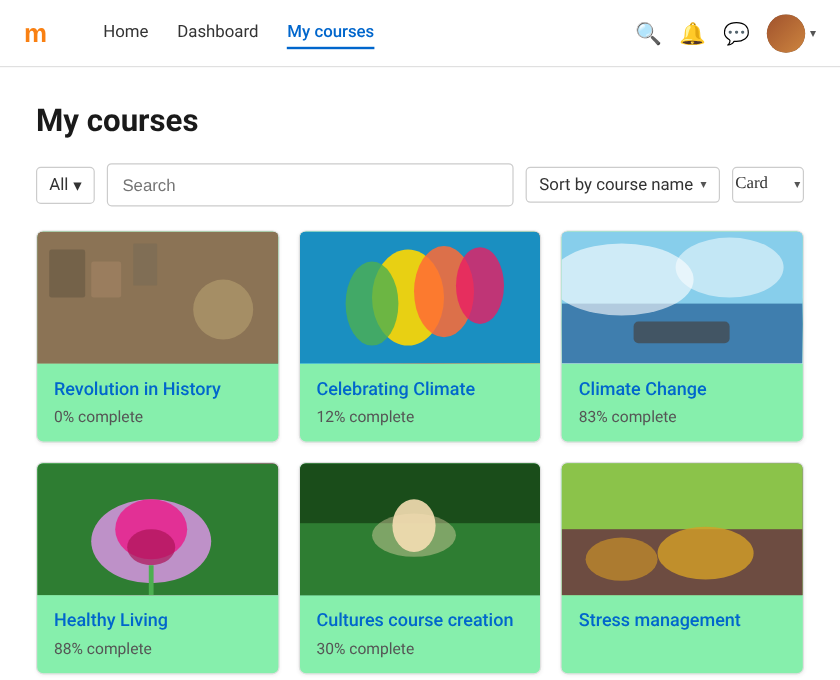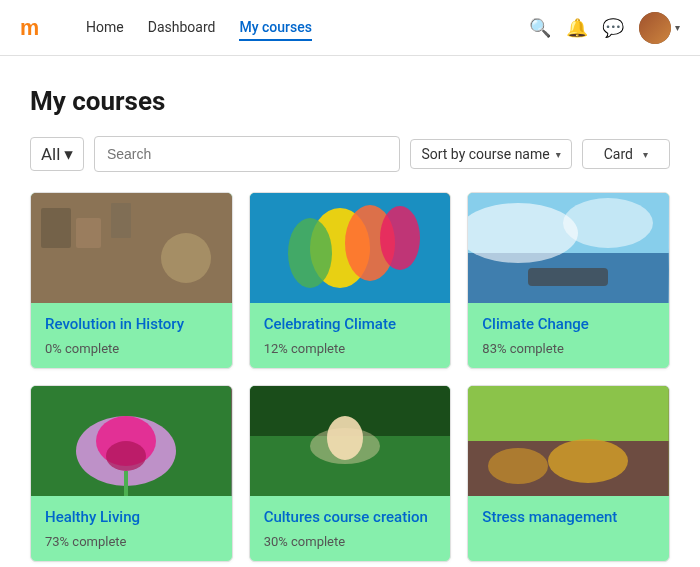--- a/index.html
+++ b/index.html
@@ -26,35 +26,35 @@
 
     
     .main { padding: 30px 30px 20px 30px; }
     .page-title { font-size: 26px; font-weight: 700; color: #1a1a1a; margin-bottom: 20px; }
 
     
     .toolbar { display: flex; align-items: center; gap: 10px; margin-bottom: 20px; }
     .filter-select {
       display: flex; align-items: center; gap: 4px;
       border: 1px solid #ccc; border-radius: 4px; padding: 6px 10px;
-      font-size: 17px; color: #333; cursor: pointer; background: #fff;
+      font-size: 14px; color: #333; cursor: pointer; background: #fff;
     }
     .search-input {
       flex: 1; border: 1px solid #ccc; border-radius: 4px;
       padding: 9px 12px; font-size: 14px; color: #999; outline: none;
     }
     .sort-select {
       display: flex; align-items: center; gap: 6px;
       border: 1px solid #ccc; border-radius: 4px; padding: 6px 10px;
       font-size: 14px; color: #333; cursor: pointer; background: #fff; white-space: nowrap; text-align: center;
     }
     .card-select {
-      display: flex; align-items: center; gap: 10px;
-      border: 1px solid #ccc; border-radius: 4px; padding: 6px 21px;
-      font-size: 14px; color: #333; cursor: pointer; background: #fff;
+      display: flex; align-items: center; gap: 22px;
+      border: 1px solid #ccc; border-radius: 4px; padding: 6px 2px;
+      font-size: 14px; color: #333; cursor: pointer; background: #fff; font-family: Liberation Serif, serif;
     }
     .chevron { font-size: 10px; color: #555; }
 
     
     .course-grid { display: grid; grid-template-columns: repeat(3, 1fr); gap: 16px; margin-bottom: 24px; }
     .course-card {
       border: 1px solid #e0e0e0; border-radius: 6px; overflow: hidden;
       background: #86efac; box-shadow: 0 1px 3px rgba(0,0,0,0.05);
     }
     .course-thumb { width: 100%; height: 110px; object-fit: cover; display: block; }
@@ -159,21 +159,21 @@
       <div class="course-card">
         <div class="course-thumb thumb-living"><svg width="100%" height="110" xmlns="http://www.w3.org/2000/svg">
       <rect width="100%" height="110" fill="#2E7D32"></rect>
       <ellipse cx="95" cy="65" rx="50" ry="35" fill="#CE93D8" opacity="0.9"></ellipse>
       <ellipse cx="95" cy="55" rx="30" ry="25" fill="#E91E8C" opacity="0.85"></ellipse>
       <ellipse cx="95" cy="70" rx="20" ry="15" fill="#AD1457" opacity="0.7"></ellipse>
       <line x1="95" y1="85" x2="95" y2="110" stroke="#4CAF50" stroke-width="4"></line>
     </svg></div>
         <div class="course-info">
           <div class="course-name">Healthy Living</div>
-          <div class="course-progress">73% complete</div>
+          <div class="course-progress">88% complete</div>
         </div>
       </div>
       <div class="course-card">
         <div class="course-thumb thumb-mindful"><svg width="100%" height="110" xmlns="http://www.w3.org/2000/svg">
       <rect width="100%" height="110" fill="#1a4d1a"></rect>
       <rect x="0" y="50" width="100%" height="60" fill="#2E7D32"></rect>
       <ellipse cx="95" cy="52" rx="18" ry="22" fill="#F5DEB3" opacity="0.9"></ellipse>
       <ellipse cx="95" cy="60" rx="35" ry="18" fill="#F5DEB3" opacity="0.4"></ellipse>
     </svg></div>
         <div class="course-info">

